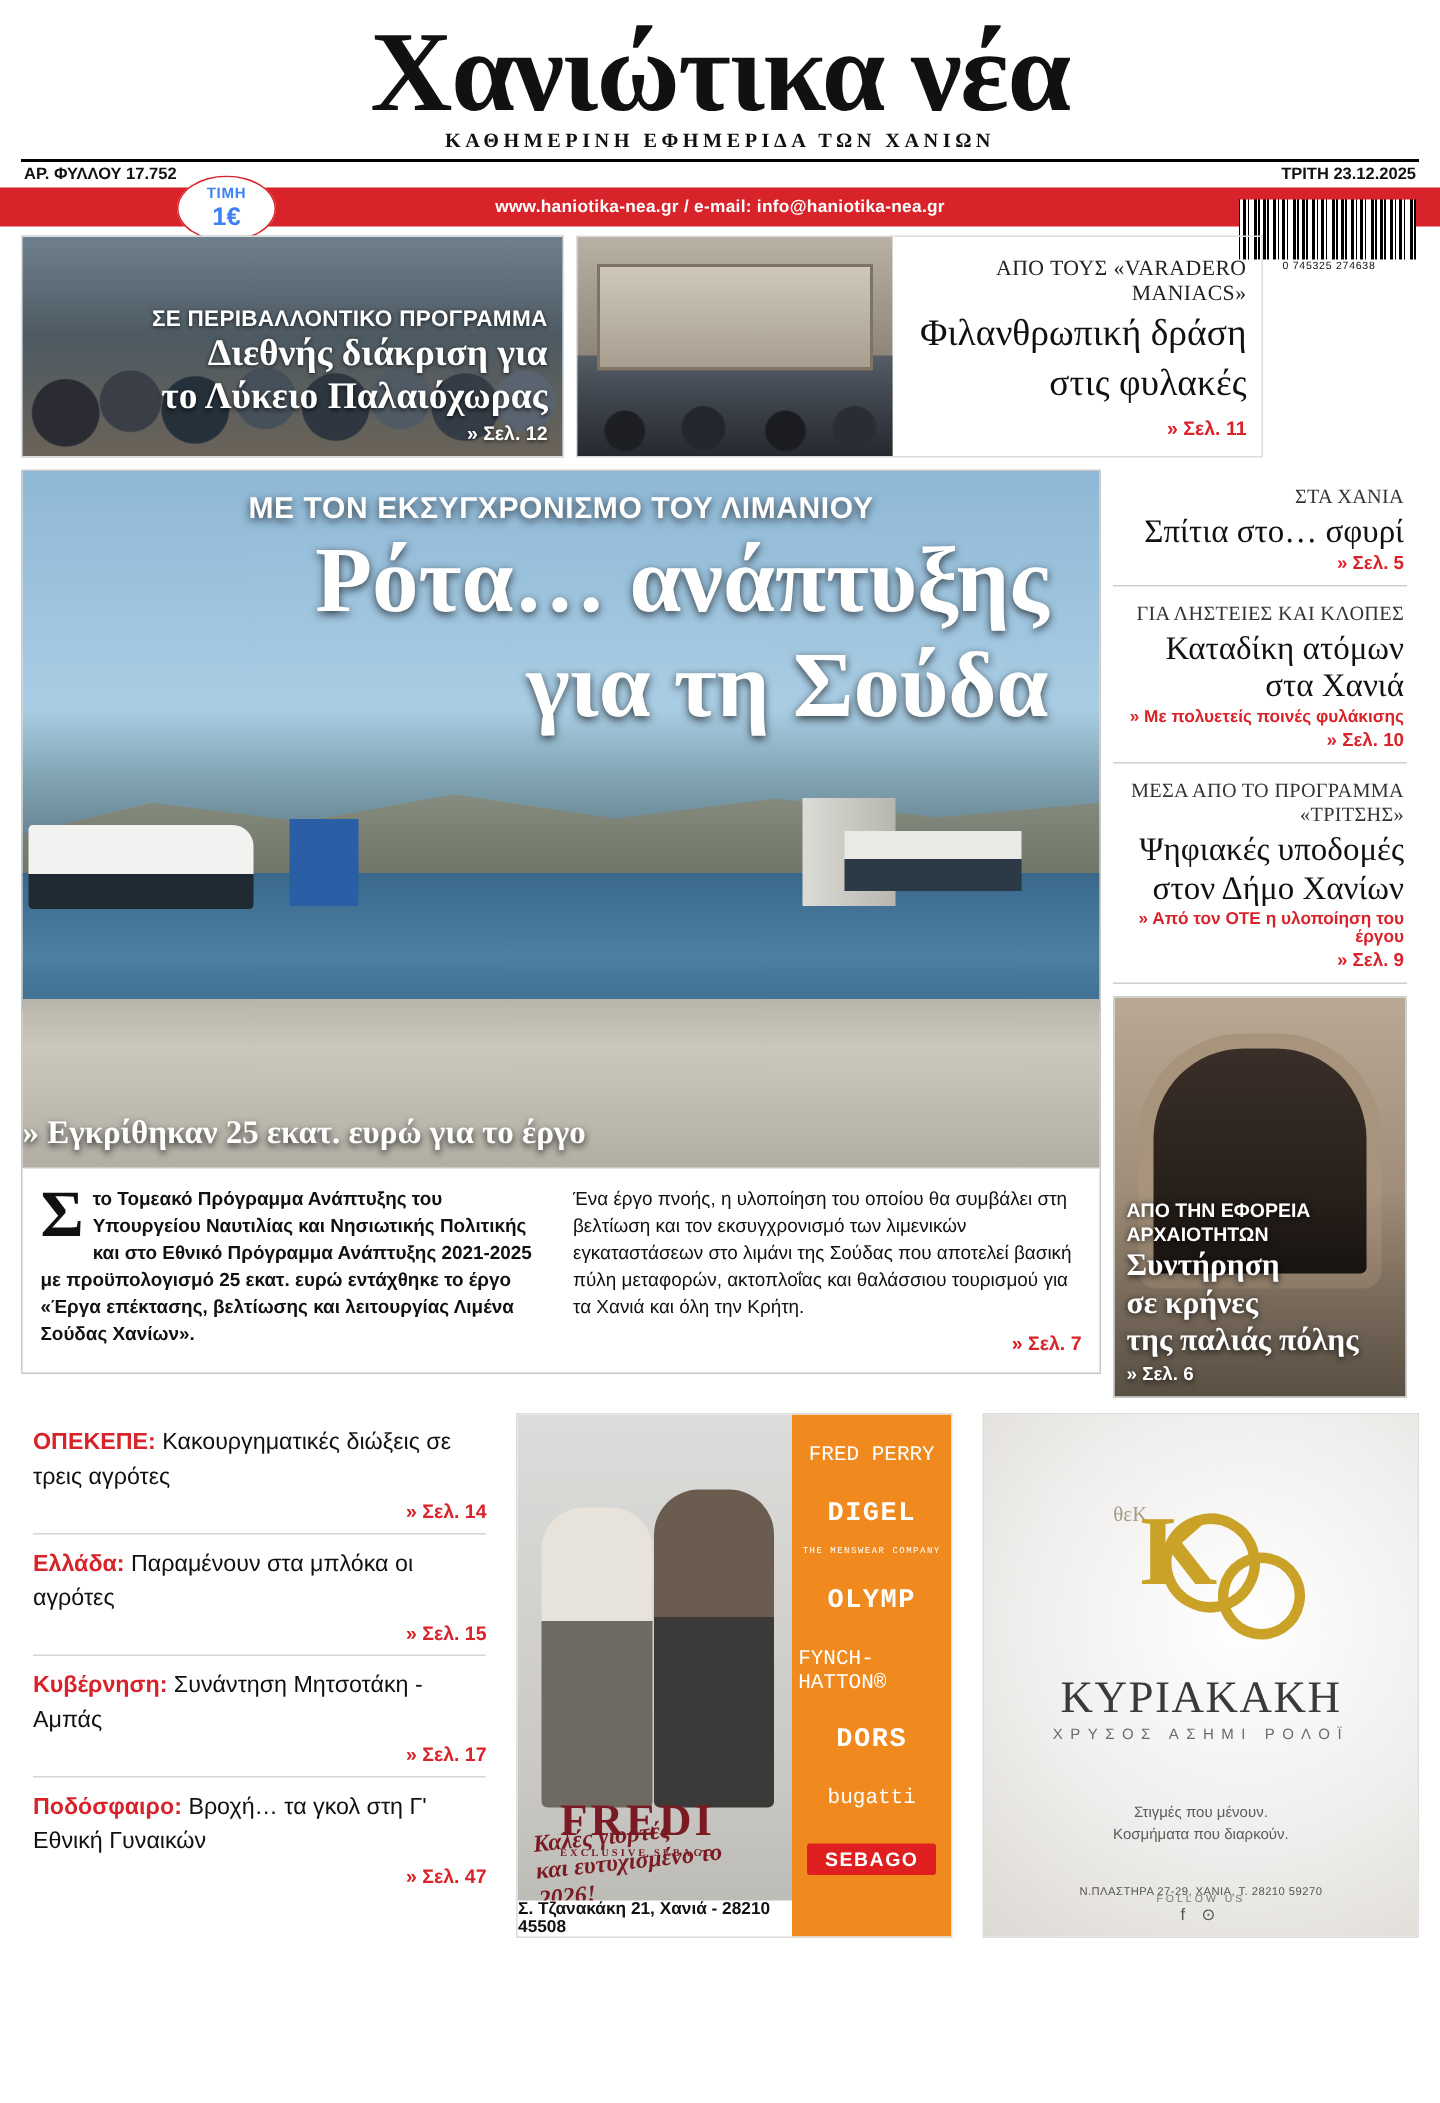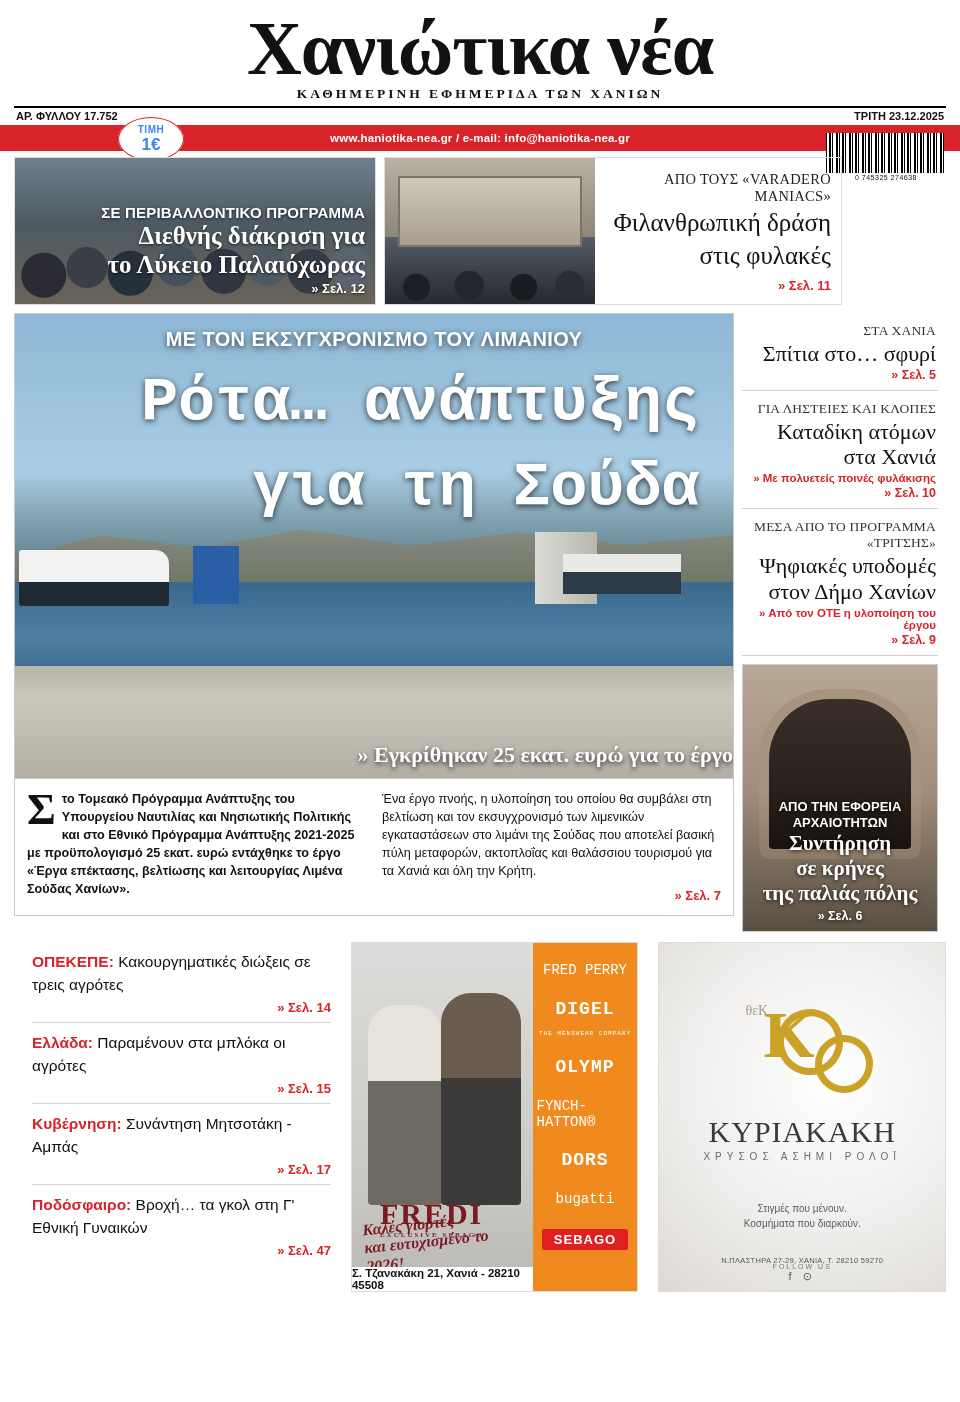--- a/index.html
+++ b/index.html
@@ -231,31 +231,31 @@
   .lead-title {
     position: absolute; left: 0; right: 0; top: 14px;
     text-align: center; color: #fff;
     text-shadow: 0 2px 6px rgba(0,0,0,.7);
     padding: 0 16px;
   }
   .lead-kicker {
     font-size: 20px; font-weight: bold; letter-spacing: .4px;
   }
   .lead-head {
-    font-family: Liberation Mono, monospace;
+    font-family: Liberation Serif, serif;
     font-weight: bold;
     font-size: 62px;
     line-height: 1.06;
-    margin-top: 19px;
+    margin-top: 4px;
     text-align: right;
     padding-right: 18px;
   }
   .lead-foot {
     position: absolute; left: 0; right: 0; bottom: 10px;
-    text-align: right; color: #fff; font-weight: bold;
+    text-align: left; color: #fff; font-weight: bold;
     font-size: 22px; font-family: "Liberation Serif", serif;
     text-shadow: 0 2px 5px rgba(0,0,0,.75);
   }
 
   .lead-body {
     width: 720px;
     border: 1px solid #c9c9c9;
     border-top: none;
     padding: 12px 12px 10px 12px;
     display: flex; gap: 16px;
@@ -294,33 +294,33 @@
     overflow: hidden;
   }
   .rail-photo .arch {
     position: absolute; left: 26px; right: 26px; top: 34px; height: 150px;
     background: linear-gradient(180deg,#3a2f28,#1d1713);
     border-radius: 60px 60px 4px 4px;
     box-shadow: 0 0 0 10px #a8937c;
   }
   .rail-photo-text {
     position: absolute; left: 0; right: 0; bottom: 0;
-    padding: 6px 8px 8px 8px; color: #fff; text-align: center;
+    padding: 6px 8px 8px 8px; color: #fff; text-align: left;
     text-shadow: 0 1px 4px rgba(0,0,0,.8);
     background: linear-gradient(180deg, rgba(0,0,0,0), rgba(0,0,0,.35));
   }
   .rail-photo-kicker { font-size: 13px; font-weight: bold; line-height: 1.2; }
   .rail-photo-head {
     font-family: "Liberation Serif", serif;
     font-size: 21px; line-height: 1.1; margin-top: 2px; font-weight: bold;
   }
   .rail-photo-sel { font-size: 12.5px; font-weight: bold; margin-top: 3px; }
 
   
-  .bottomrow { display: flex; gap: 20px; padding: 10px 14px 12px 32px; }
+  .bottomrow { display: flex; gap: 20px; padding: 10px 14px 12px 22px; }
   .briefs { width: 312px; }
   .brief {
     font-size: 15.5px; line-height: 1.5; padding: 8px 0 4px 0;
     border-bottom: 1px solid #d5d5d5;
   }
   .brief:last-child { border-bottom: none; }
   .brief b { color: #d8232a; }
   .brief .bsel { display: block; text-align: right; font-size: 13px; margin-top: 2px; }
 
   .ad-fredi {

